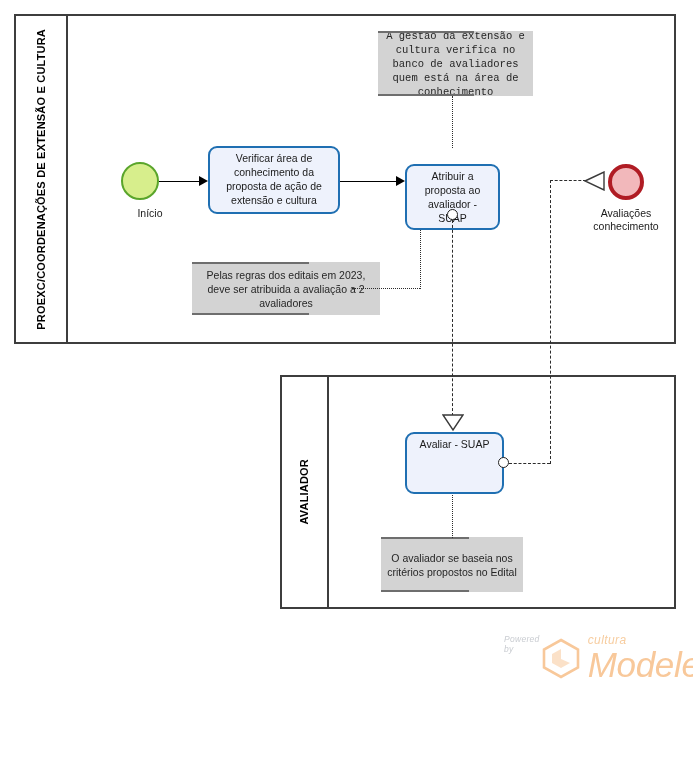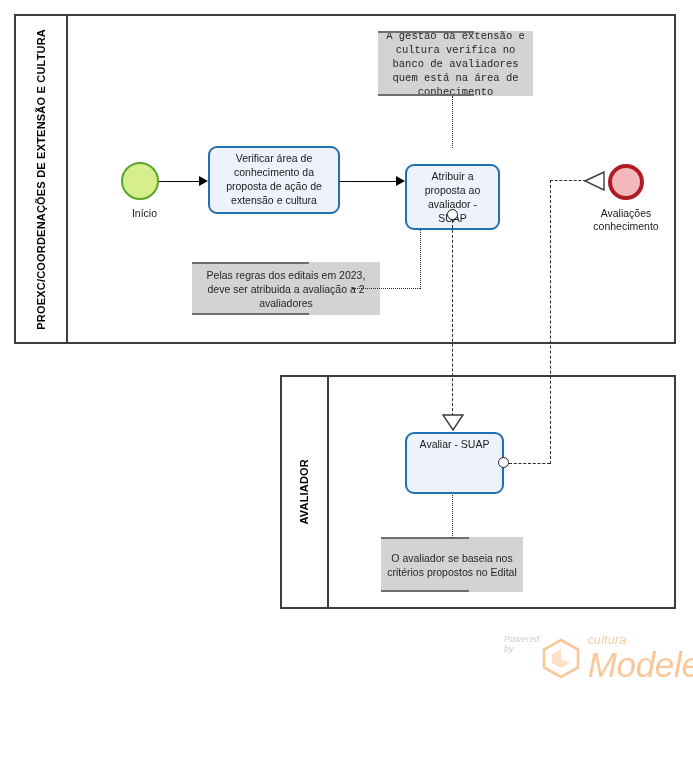--- a/index.html
+++ b/index.html
@@ -242,21 +242,21 @@
 
   <div class="annotation" style="left:381px; top:537px; width:142px; height:55px;">
     <span class="ann-bracket-top"></span>
     <span class="ann-bracket-bottom"></span>
     <span>O avaliador se baseia nos critérios propostos no Edital</span>
   </div>
 
   <div class="assoc-v" style="left:452px; top:492px; height:46px;"></div>
 
   <div class="event event-start" style="left:121px; top:162px; width:38px; height:38px;"></div>
-  <div class="event-label" style="left:87px; top:207px; width:70px;text-align:right;">Início</div>
+  <div class="event-label" style="left:115px; top:207px; width:70px;">Início</div>
 
   <div class="seq-line-h" style="left:159px; top:181px; width:42px;"></div>
   <div class="arrow-filled" style="left:199px; top:176px;"></div>
 
   <div class="task" style="left:208px; top:146px; width:132px; height:68px;">
     <span>Verificar área de conhecimento da proposta de ação de extensão e cultura</span>
   </div>
 
   <div class="seq-line-h" style="left:340px; top:181px; width:62px;"></div>
   <div class="arrow-filled" style="left:396px; top:176px;"></div>

